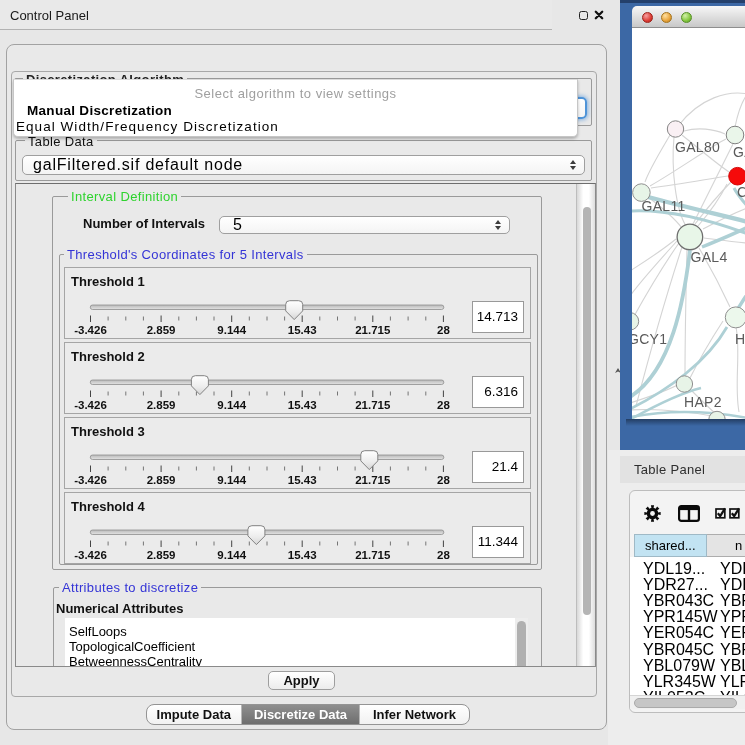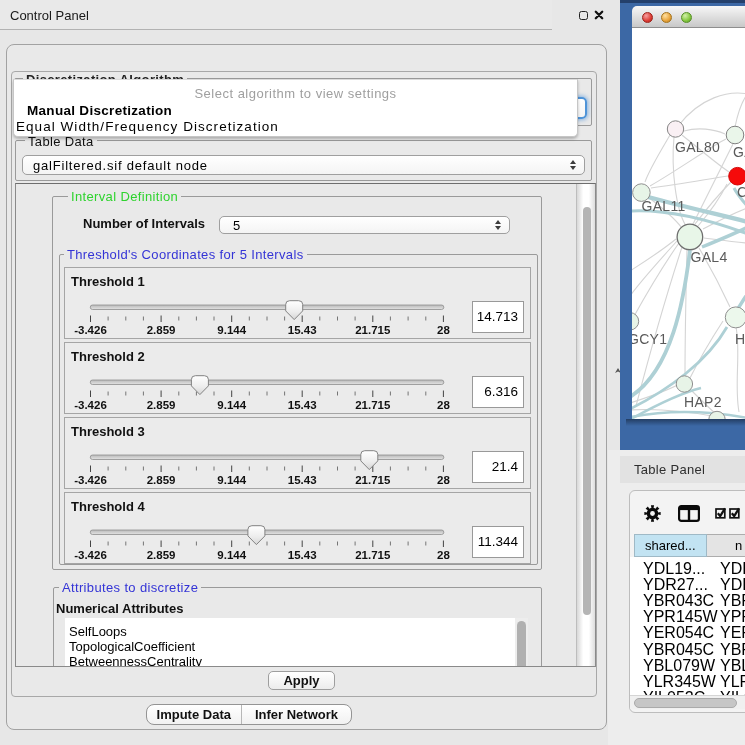--- a/index.html
+++ b/index.html
@@ -16,21 +16,21 @@
   border-right:1px solid #b7b7b7; font-size:13px; font-weight:bold; color:#111; }
 #toptabs .seg:last-child { border-right:none; }
 #toptabs .sel { background:linear-gradient(#8f8f8f,#6e6e6e); color:#fff; }
 
 #outerp { left:6px; top:44px; width:601px; height:686px; border:1px solid #a2a2a2; border-radius:8px; background:#e9e9e9; }
 #innerp { left:11px; top:71px; width:586px; height:626px; border:1px solid #a8a8a8; border-radius:4px; background:#e9e9e9; }
 .gbox { position:absolute; border:1px solid #9a9a9a; border-radius:2px; }
 .gtitle { position:absolute; background:#e9e9e9; padding:0 3px; font-size:13px; white-space:nowrap; letter-spacing:0.35px; }
 
 .combo { position:absolute; background:linear-gradient(#ffffff,#f4f4f4); border:1px solid #9f9f9f; border-radius:5px;
-  display:flex; align-items:center; font-size:13px; color:#000; }
+  display:flex; align-items:center; font-size:16px; color:#000; }
 .arr { position:absolute; width:0; height:0; border-left:3.5px solid transparent; border-right:3.5px solid transparent; }
 .arr.up { border-bottom:4px solid #3c3c3c; }
 .arr.dn { border-top:4px solid #3c3c3c; }
 
 #spane { left:15px; top:183px; width:581px; height:484px; border:1px solid #8a8a8a; border-top-color:#6e6e6e; background:#e9e9e9; overflow:hidden; }
 #vtrack { position:absolute; right:0px; top:0px; width:19px; height:482px;
   background:linear-gradient(90deg,#d8d8d8,#ffffff 35%,#ffffff 65%,#dddddd); border-left:1px solid #bdbdbd; }
 #vthumb { position:absolute; right:4.5px; top:23px; width:8px; height:408px; background:#b4b4b4; border-radius:4.5px; }
 
 .thr { position:absolute; left:48px; width:467px; background:#ebebeb; border:1px solid #a5a5a5; }
@@ -332,20 +332,21 @@
       </div>
 
   <div id="vtrack"></div>
   <div id="vthumb"></div>
 </div>
 
 <div class="abs" id="applyb">Apply</div>
 
 <div class="abs" id="bottabs">
   <div class="seg" style="width:95.5px;">Impute Data</div>
+  <div class="seg sel" style="width:118px;">Discretize Data</div>
   <div class="seg" style="width:109px;">Infer Network</div>
 </div>
 
 <div class="abs" id="popup">
   <div class="i1">Select algorithm to view settings</div>
   <div class="i2">Manual Discretization</div>
   <div class="i3">Equal Width/Frequency Discretization</div>
 </div>
 
 <svg class="abs" style="left:614px;top:367px;" width="8" height="9" viewBox="0 0 8 9">

